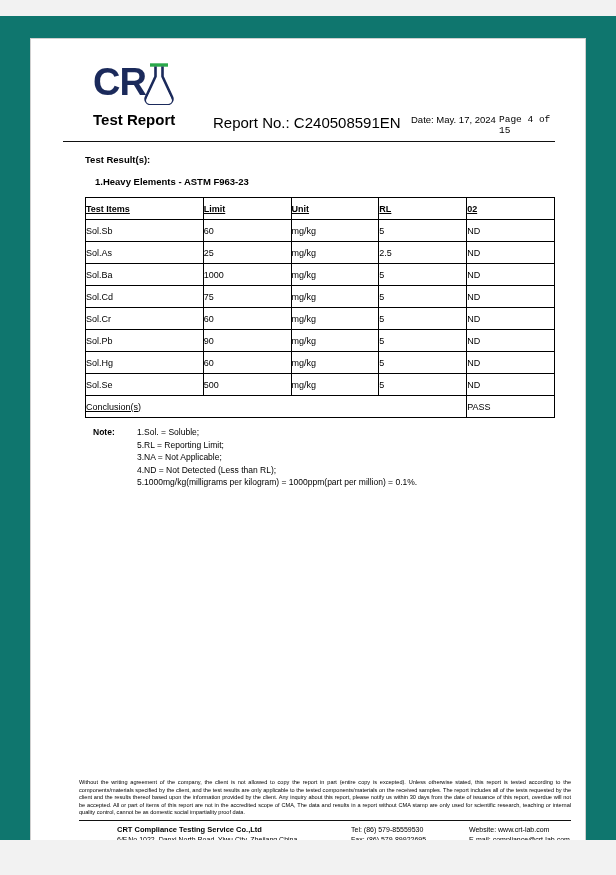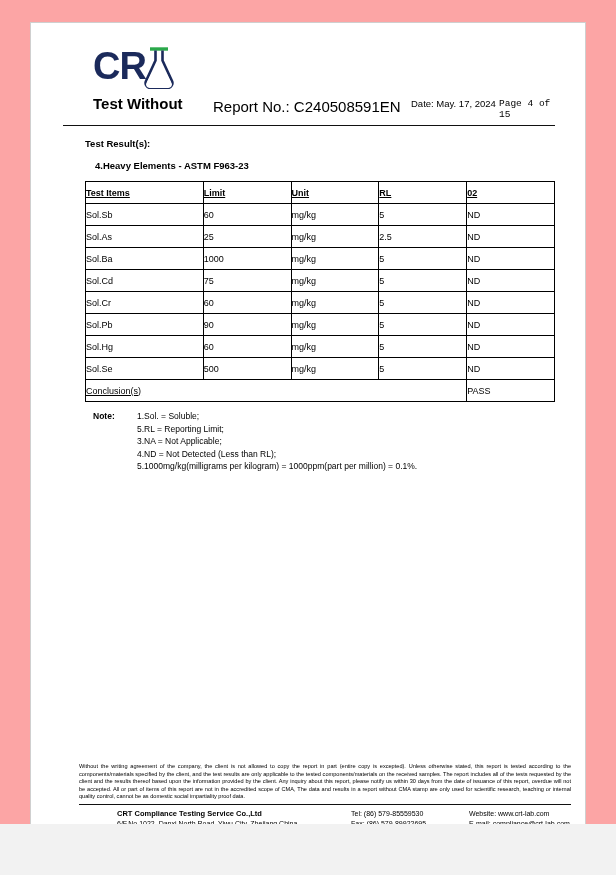--- a/index.html
+++ b/index.html
@@ -7,22 +7,22 @@
     padding: 0;
     background: #f2f2f2;
   }
   body {
     font-family: "Liberation Sans", sans-serif;
   }
   .page {
     position: relative;
     width: 616px;
     height: 824px;
-    margin: 0 auto;
-    background: #fca5a5;
+    margin: 16px auto;
+    background: #0f766e;
     box-sizing: border-box;
     overflow: hidden;
   }
   .sheet {
     position: absolute;
     left: 30px;
     top: 22px;
     width: 556px;
     height: 832px;
     background: #ffffff;
@@ -257,29 +257,29 @@
               <path d="M13.5 3.5 v10 L4 34 a5 5 0 0 0 4.4 7 h17.2 a5 5 0 0 0 4.4 -7 L20.5 13.5 v-10" stroke="#1b2a5b" stroke-width="2.6" fill="none" stroke-linejoin="round"></path>
               <path d="M10.2 25 h13.6 l6.2 12 a4 4 0 0 1 -3.6 4 h-18.8 a4 4 0 0 1 -3.6 -4 z" fill="#ffffff"></path>
               <path d="M10.2 25 h13.6" stroke="#1b2a5b" stroke-width="0" fill="none"></path>
               <path d="M24 6 l4 -3" stroke="#2aa84a" stroke-width="0" fill="none"></path>
             </svg>
           </span>
         </div>
       </div>
 
       <div class="title-row">
-        <div class="test-report-title">Test Without</div>
+        <div class="test-report-title">Test Report</div>
         <div class="report-no">Report No.: C240508591EN</div>
         <div class="report-date">Date: May. 17, 2024</div>
         <div class="page-of">Page 4 of 15</div>
       </div>
       <div class="rule"></div>
 
       <div class="test-results-label">Test Result(s):</div>
-      <div class="section-heading">4.Heavy Elements - ASTM F963-23</div>
+      <div class="section-heading">1.Heavy Elements - ASTM F963-23</div>
 
 
       <table class="results">
         <colgroup>
           <col class="c1">
             <col class="c2">
             <col class="c3">
             <col class="c4">
             <col class="c5">
         </colgroup>

